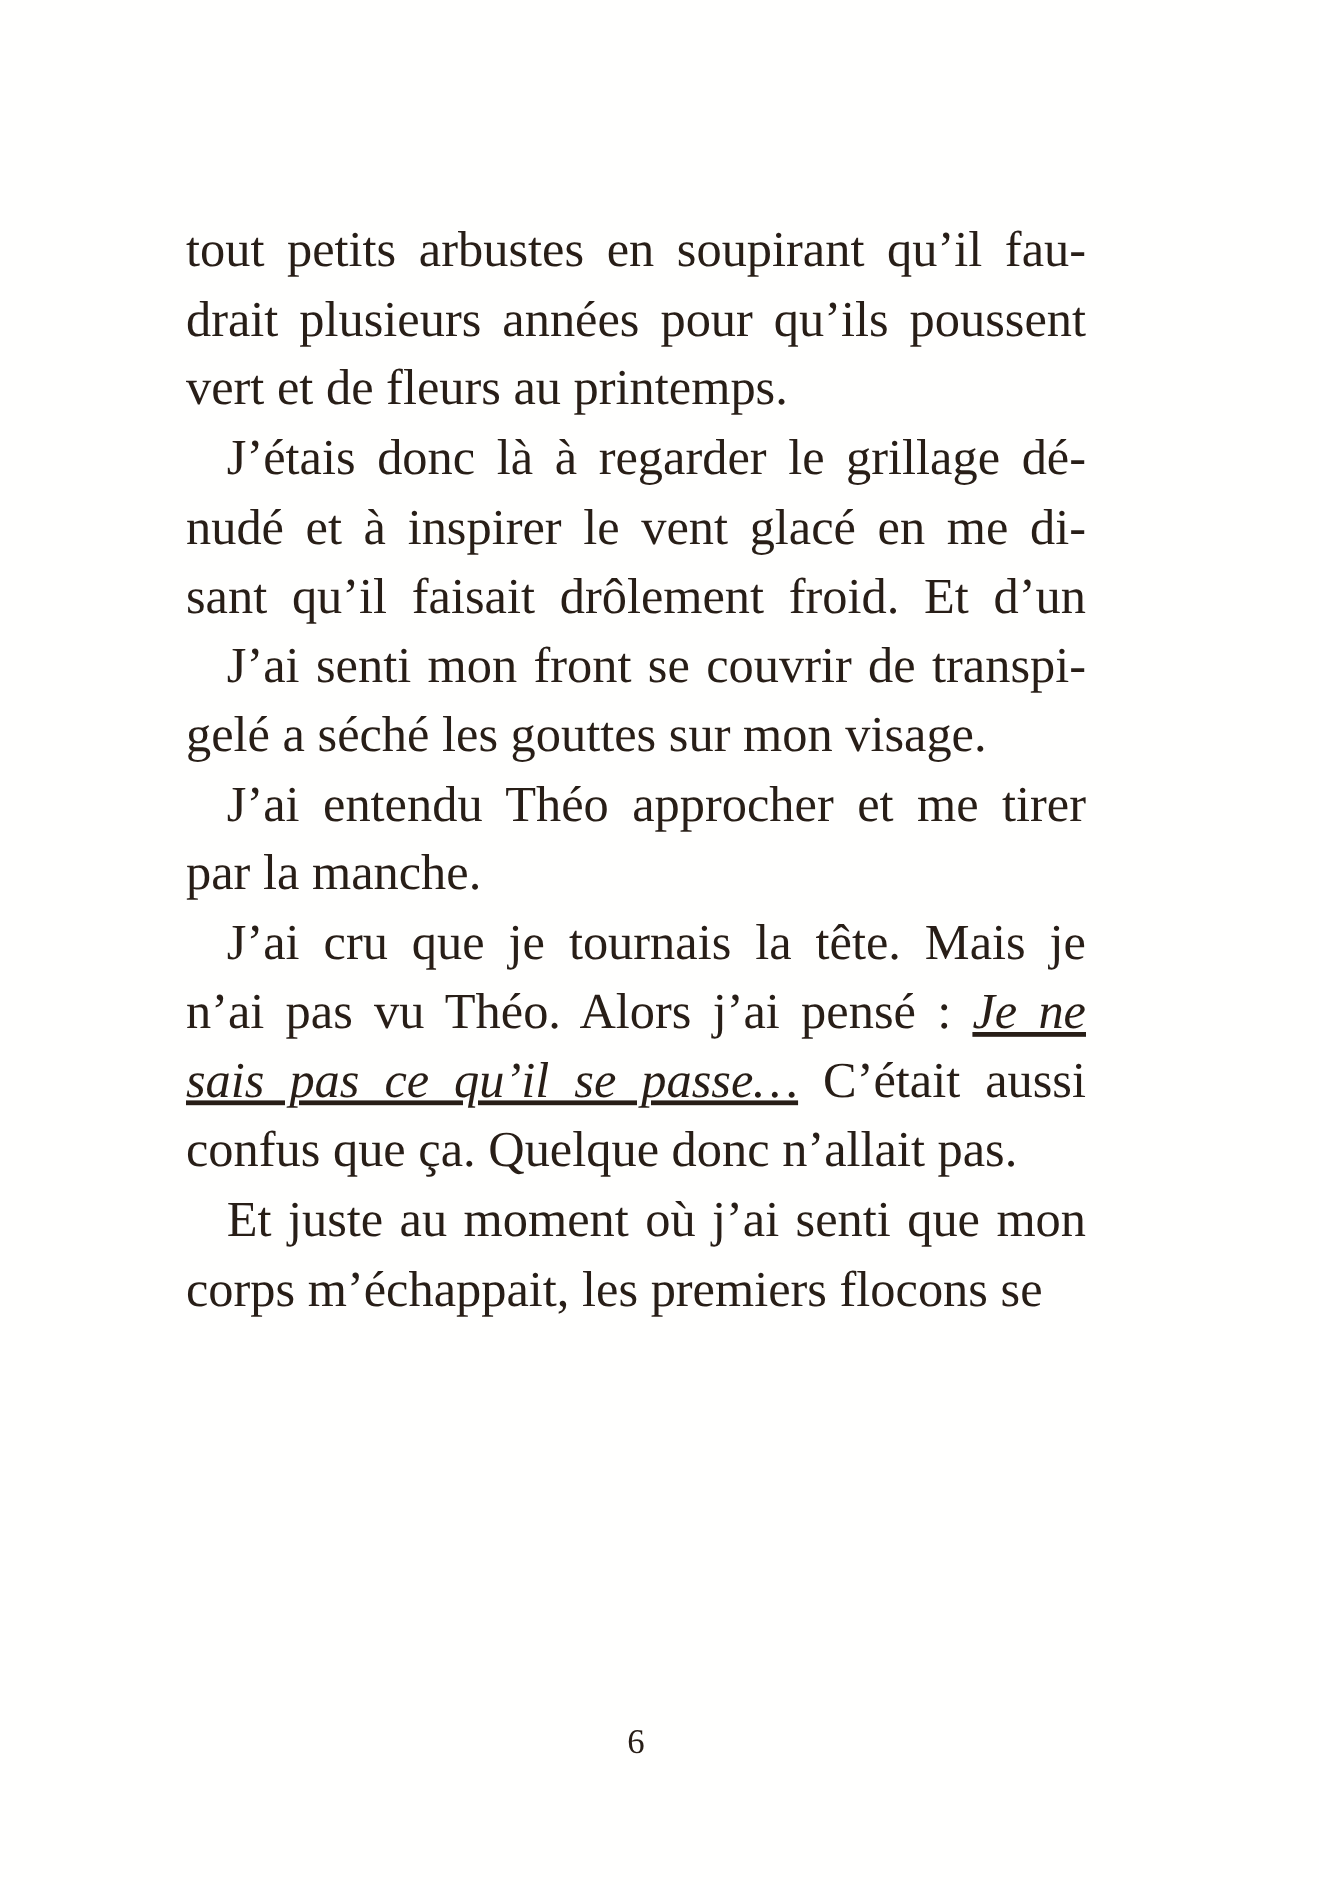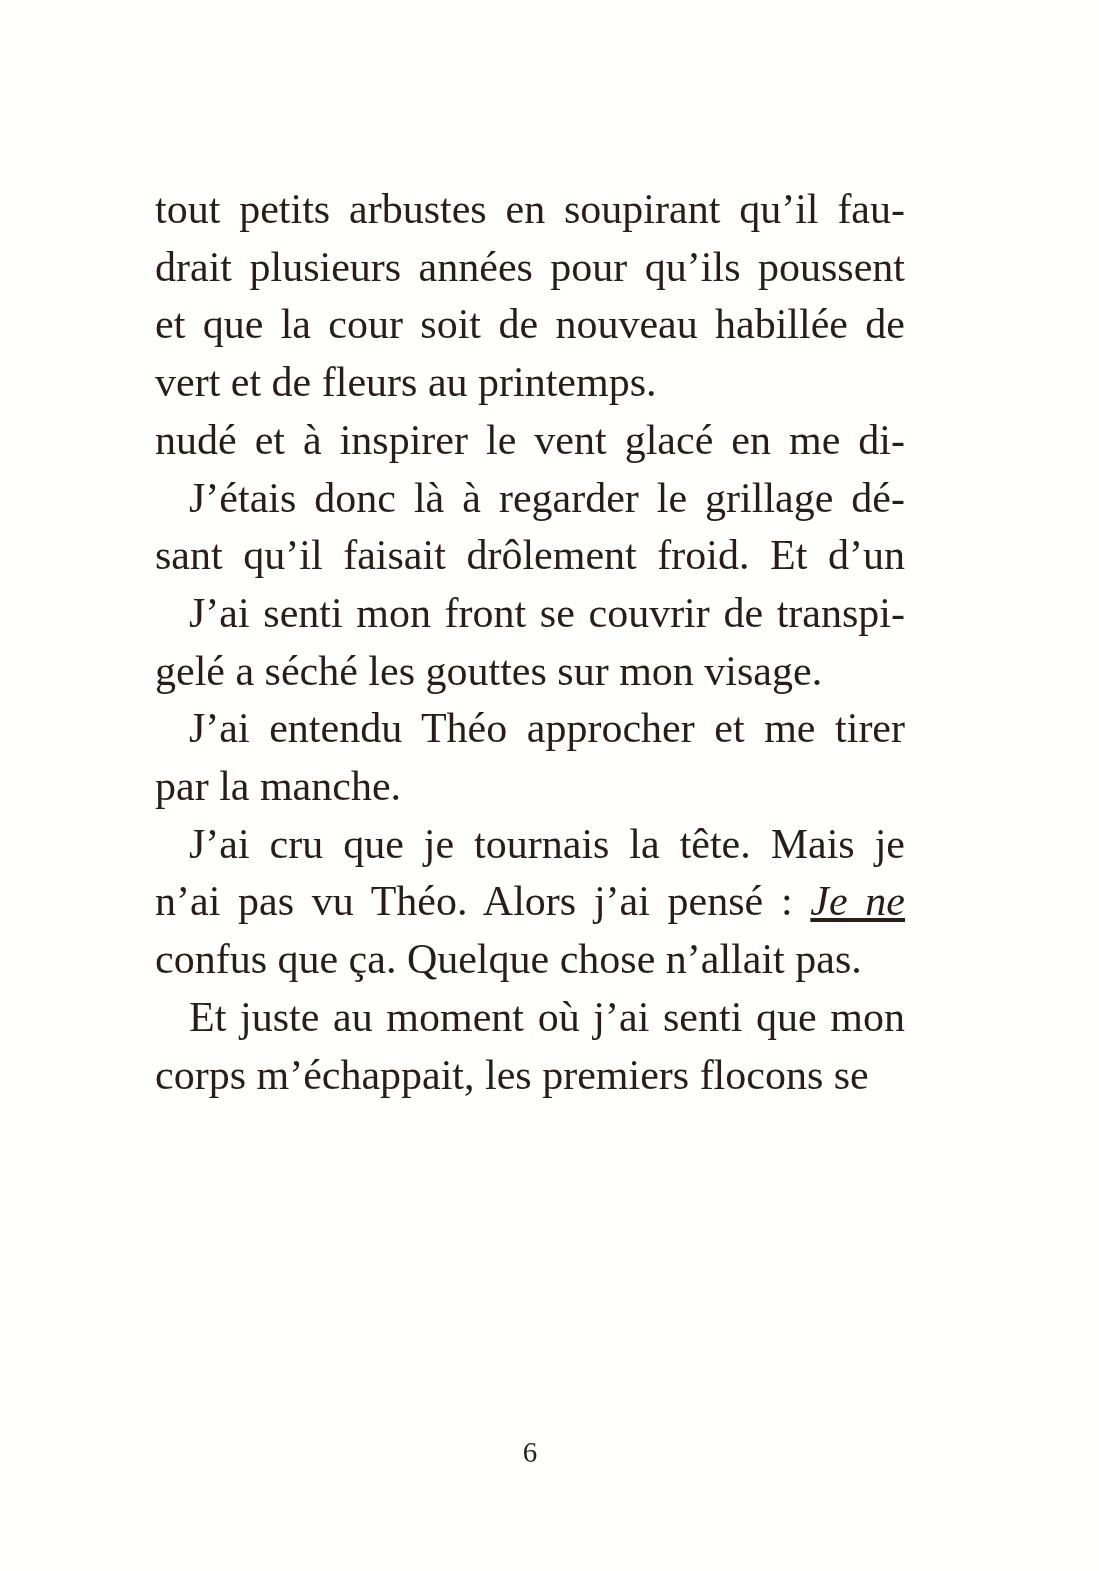--- a/index.html
+++ b/index.html
@@ -54,29 +54,29 @@
     color: #281e17;
   }
 </style>
 </head>
 <body>
 
 <div class="page">
   <div class="text-block" id="text-block" style="color: rgb(40, 30, 23);">
       <div class="line"><span class="seg-normal">tout petits arbustes en soupirant qu’il fau-</span></div>
       <div class="line"><span class="seg-normal">drait plusieurs années pour qu’ils poussent</span></div>
-      <div class="line"><span class="seg-normal">et que la cour soit de nouveau habillée de</span></div>
       <div class="line no-just"><span class="seg-normal">vert et de fleurs au printemps.</span></div>
+      <div class="line indent"><span class="seg-normal">J’étais donc là à regarder le grillage dé-</span></div>
       <div class="line"><span class="seg-normal">nudé et à inspirer le vent glacé en me di-</span></div>
-      <div class="line indent"><span class="seg-normal">J’étais donc là à regarder le grillage dé-</span></div>
       <div class="line"><span class="seg-normal">sant qu’il faisait drôlement froid. Et d’un</span></div>
       <div class="line indent"><span class="seg-normal">J’ai senti mon front se couvrir de transpi-</span></div>
       <div class="line no-just"><span class="seg-normal">gelé a séché les gouttes sur mon visage.</span></div>
       <div class="line indent"><span class="seg-normal">J’ai entendu Théo approcher et me tirer</span></div>
       <div class="line no-just"><span class="seg-normal">par la manche.</span></div>
       <div class="line indent"><span class="seg-normal">J’ai cru que je tournais la tête. Mais je</span></div>
       <div class="line"><span class="seg-normal">n’ai pas vu Théo. Alors j’ai pensé : </span><span class="seg-italic">Je ne</span></div>
-      <div class="line no-just"><span class="seg-normal">confus que ça. Quelque chose n’allait pas.</span></div>
+      <div class="line"><span class="seg-italic">sais pas ce qu’il se passe…</span><span class="seg-normal"> C’était aussi</span></div>
+      <div class="line no-just"><span class="seg-normal">confus que ça. Quelque donc n’allait pas.</span></div>
       <div class="line indent"><span class="seg-normal">Et juste au moment où j’ai senti que mon</span></div>
       <div class="line no-just"><span class="seg-normal">corps m’échappait, les premiers flocons se</span></div>
     </div>
   <div class="page-number">6</div>
 </div>
 
 </body></html>

